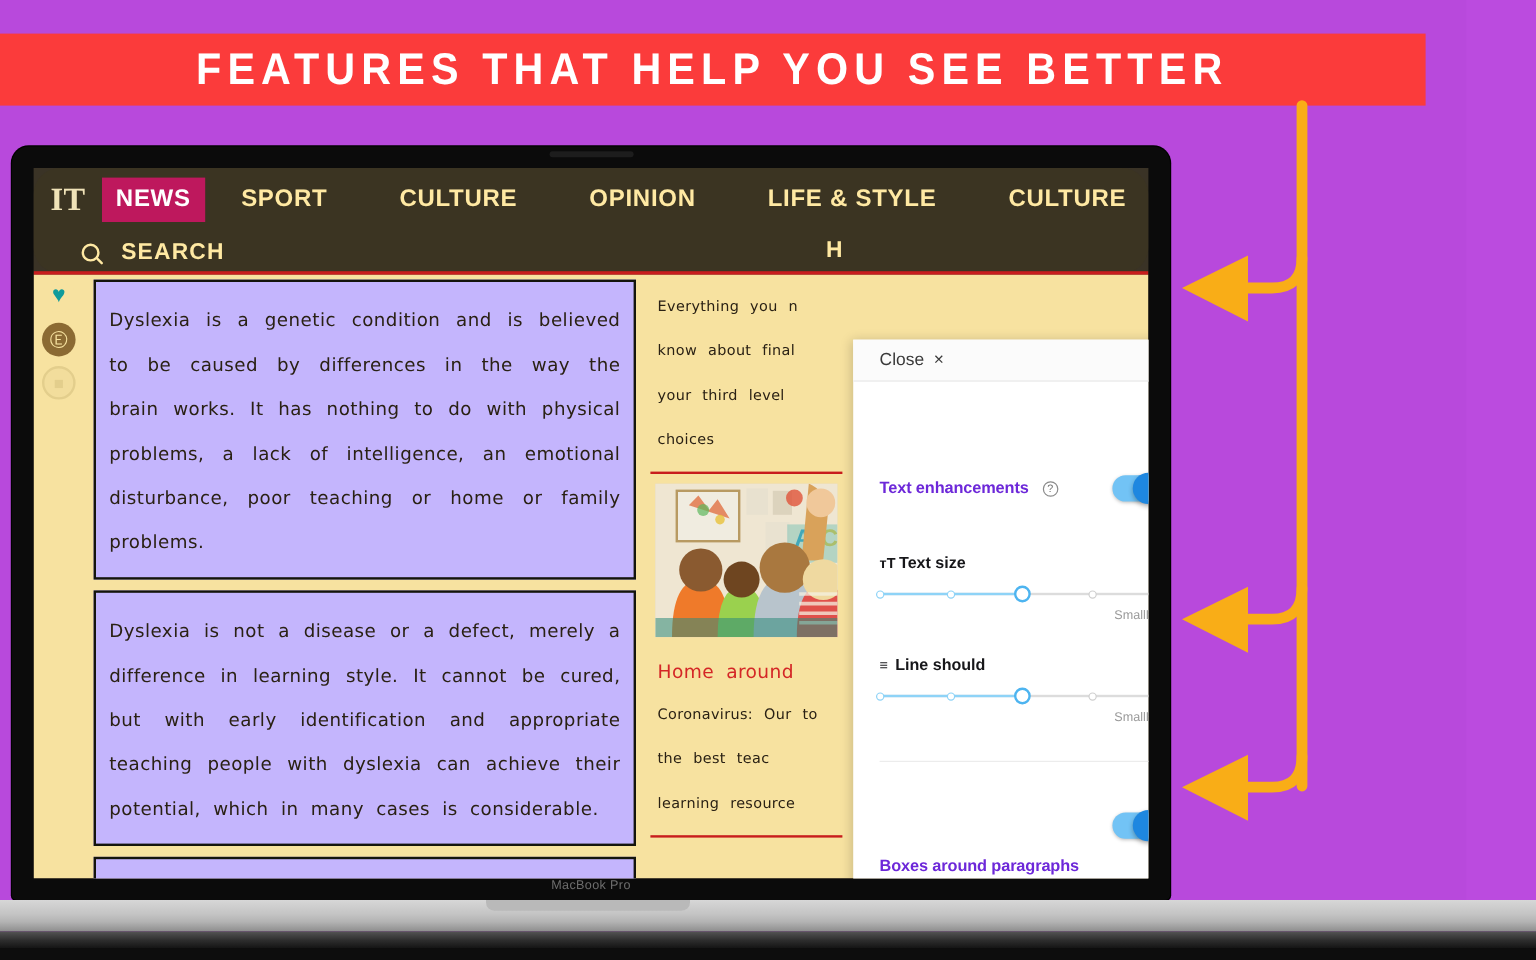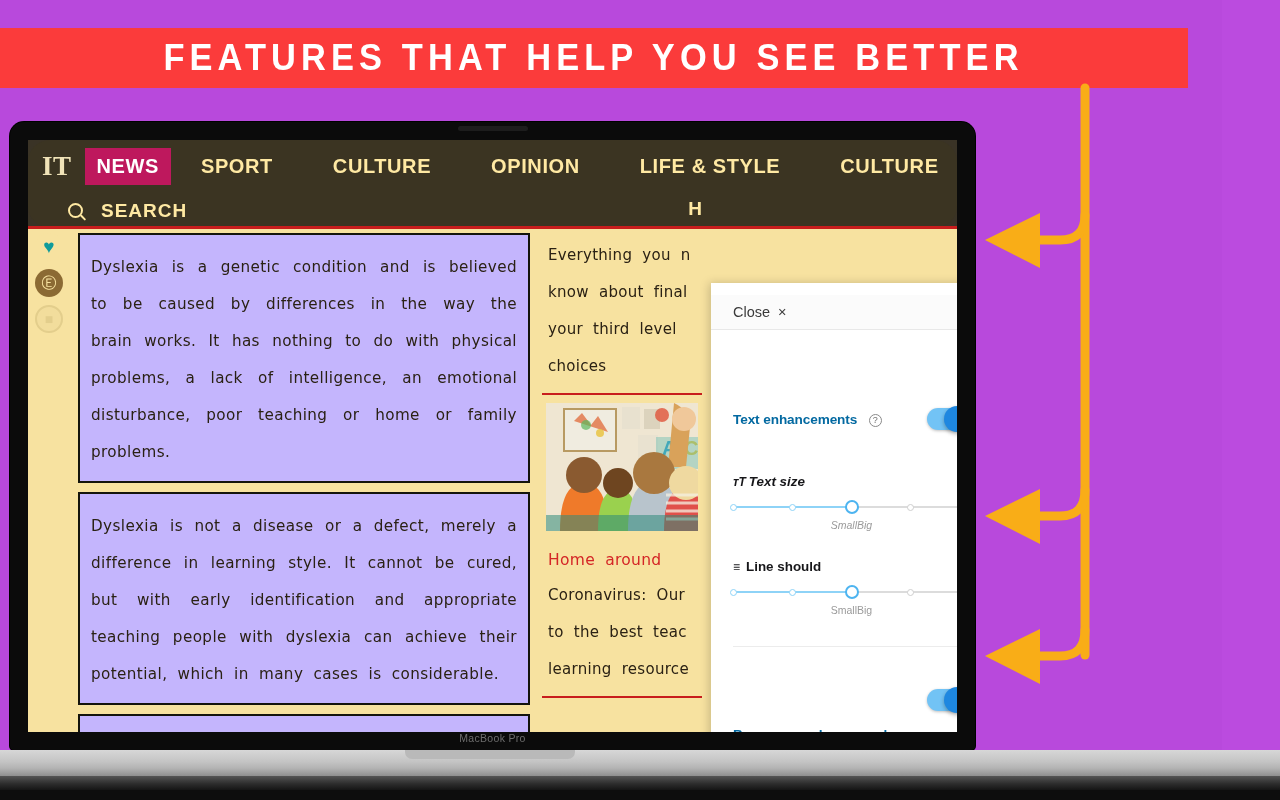--- a/index.html
+++ b/index.html
@@ -107,58 +107,58 @@
     color:#2a2114; font-size:15.2px; line-height:37px; text-align:justify;
     word-spacing:5px; letter-spacing:0.4px;
     font-family:"DejaVu Sans", sans-serif; font-weight:400;
   }
 
   
   #mid-col { width:160px; padding-top:2px; }
   .mid-card { border-bottom:2.5px solid #c81d1d; padding:6px 4px 8px 6px; }
   .mid-head { color:#d42626; font-size:15.5px; word-spacing:5px; letter-spacing:0.3px;
     font-family:"DejaVu Sans", sans-serif; line-height:34px; }
-  .mid-text { color:#2a2114; font-size:15px; line-height:37px; word-spacing:5px;
+  .mid-text { color:#2a2114; font-size:12px; line-height:37px; word-spacing:5px;
     letter-spacing:0.3px; font-family:"DejaVu Sans", sans-serif; }
   #mid-photo { width:152px; height:128px; margin:8px 0 6px 4px; position:relative;
     overflow:hidden; background:#e8dcc2; }
 
   
   #right-col { flex:1; }
 
   
   #panel { position:absolute; left:683px; top:143px; width:281px; height:593px;
     background:#ffffff; box-shadow:-2px 0 9px rgba(0,0,0,.18); overflow:hidden; }
   #panel-head { height:35px; border-bottom:1px solid #e8e8e8; background:#fbfbfb;
-    display:flex; align-items:center; padding-left:22px; gap:8px;margin-top:12px; }
+    display:flex; align-items:center; padding-left:22px; gap:8px; }
   #close-label { font-size:14.5px; color:#3a3a3a; }
   #close-x { font-size:14.5px; color:#3a3a3a; }
   .sect { padding: 0 22px; }
   .divider { height:1px; background:#ececec; margin:0 22px; }
   .row-toggle { display:flex; align-items:center; justify-content:space-between; }
-  .row-label { font-size:13.6px; font-weight:700; color:#0369a1; letter-spacing:-0.1px; }
+  .row-label { font-size:13.6px; font-weight:700; color:#6d28d9; letter-spacing:-0.1px; }
   .qmark { display:inline-block; width:13px; height:13px; border:1.3px solid #8a8a8a;
     border-radius:50%; font-size:9px; line-height:11px; text-align:center; color:#6f6f6f;
     margin-left:7px; vertical-align:1px; font-weight:400; }
   .toggle { width:43px; height:22px; border-radius:11px; background:#72c3f5; position:relative;
     flex:0 0 auto; box-shadow:0 1px 3px rgba(0,0,0,.25); }
   .toggle .knob { position:absolute; right:0; top:-2px; width:26px; height:26px;
     border-radius:50%; background:#1e87e0; box-shadow:0 2px 4px rgba(0,0,0,.3); }
   .slider-block { margin-top:18px; }
   .slider-title { font-size:13.4px; font-weight:700; color:#17171a; margin-left:12px; }
   .slider-icon { font-size:12px; font-weight:700; color:#17171a; margin-right:3px; }
   .track-wrap { position:relative; height:14px; margin-top:10px; }
   .track { position:absolute; left:0; right:0; top:6px; height:2px; background:#dcdcdc; }
   .track-fill { position:absolute; left:0; top:6px; height:2px; background:#8ed3f7; }
   .tick { position:absolute; top:3.5px; width:7px; height:7px; border-radius:50%;
     background:#fff; border:1.2px solid #cfcfcf; margin-left:-3.5px; }
   .tick.on { border-color:#8ed3f7; }
   .thumb { position:absolute; top:0px; width:14px; height:14px; border-radius:50%;
     background:#fff; border:2.4px solid #4db4f0; margin-left:-7px; }
-  .ends { display:flex; justify-content:center; margin-top:5px; }
+  .ends { display:flex; justify-content:flex-end; margin-top:5px; }
   .end-label { font-size:10.5px; color:#9a9a9a; }
 </style>
 </head>
 <body>
 
 <div id="stage">
 
   <div id="bg-edge"></div>
 
   <div id="banner">
@@ -282,21 +282,21 @@
           <div class="row-toggle">
             <div>
               <span class="row-label">Text enhancements</span>
               <span class="qmark">?</span>
             </div>
             <div class="toggle">
               <div class="knob"></div>
             </div>
           </div>
 
-          <div class="slider-block" style="margin-top:42px;font-style:italic;">
+          <div class="slider-block" style="margin-top:42px;">
             <div>
               <span class="slider-icon">ᴛT</span><span class="slider-title" style="margin-left:0;">Text size</span>
             </div>
             <div class="track-wrap">
               <div class="track"></div>
               <div class="track-fill" style="width:50%;"></div>
               <div class="tick on" style="left:0%;"></div>
               <div class="tick on" style="left:25%;"></div>
               <div class="tick on" style="left:50%;"></div>
               <div class="tick" style="left:75%;"></div>

